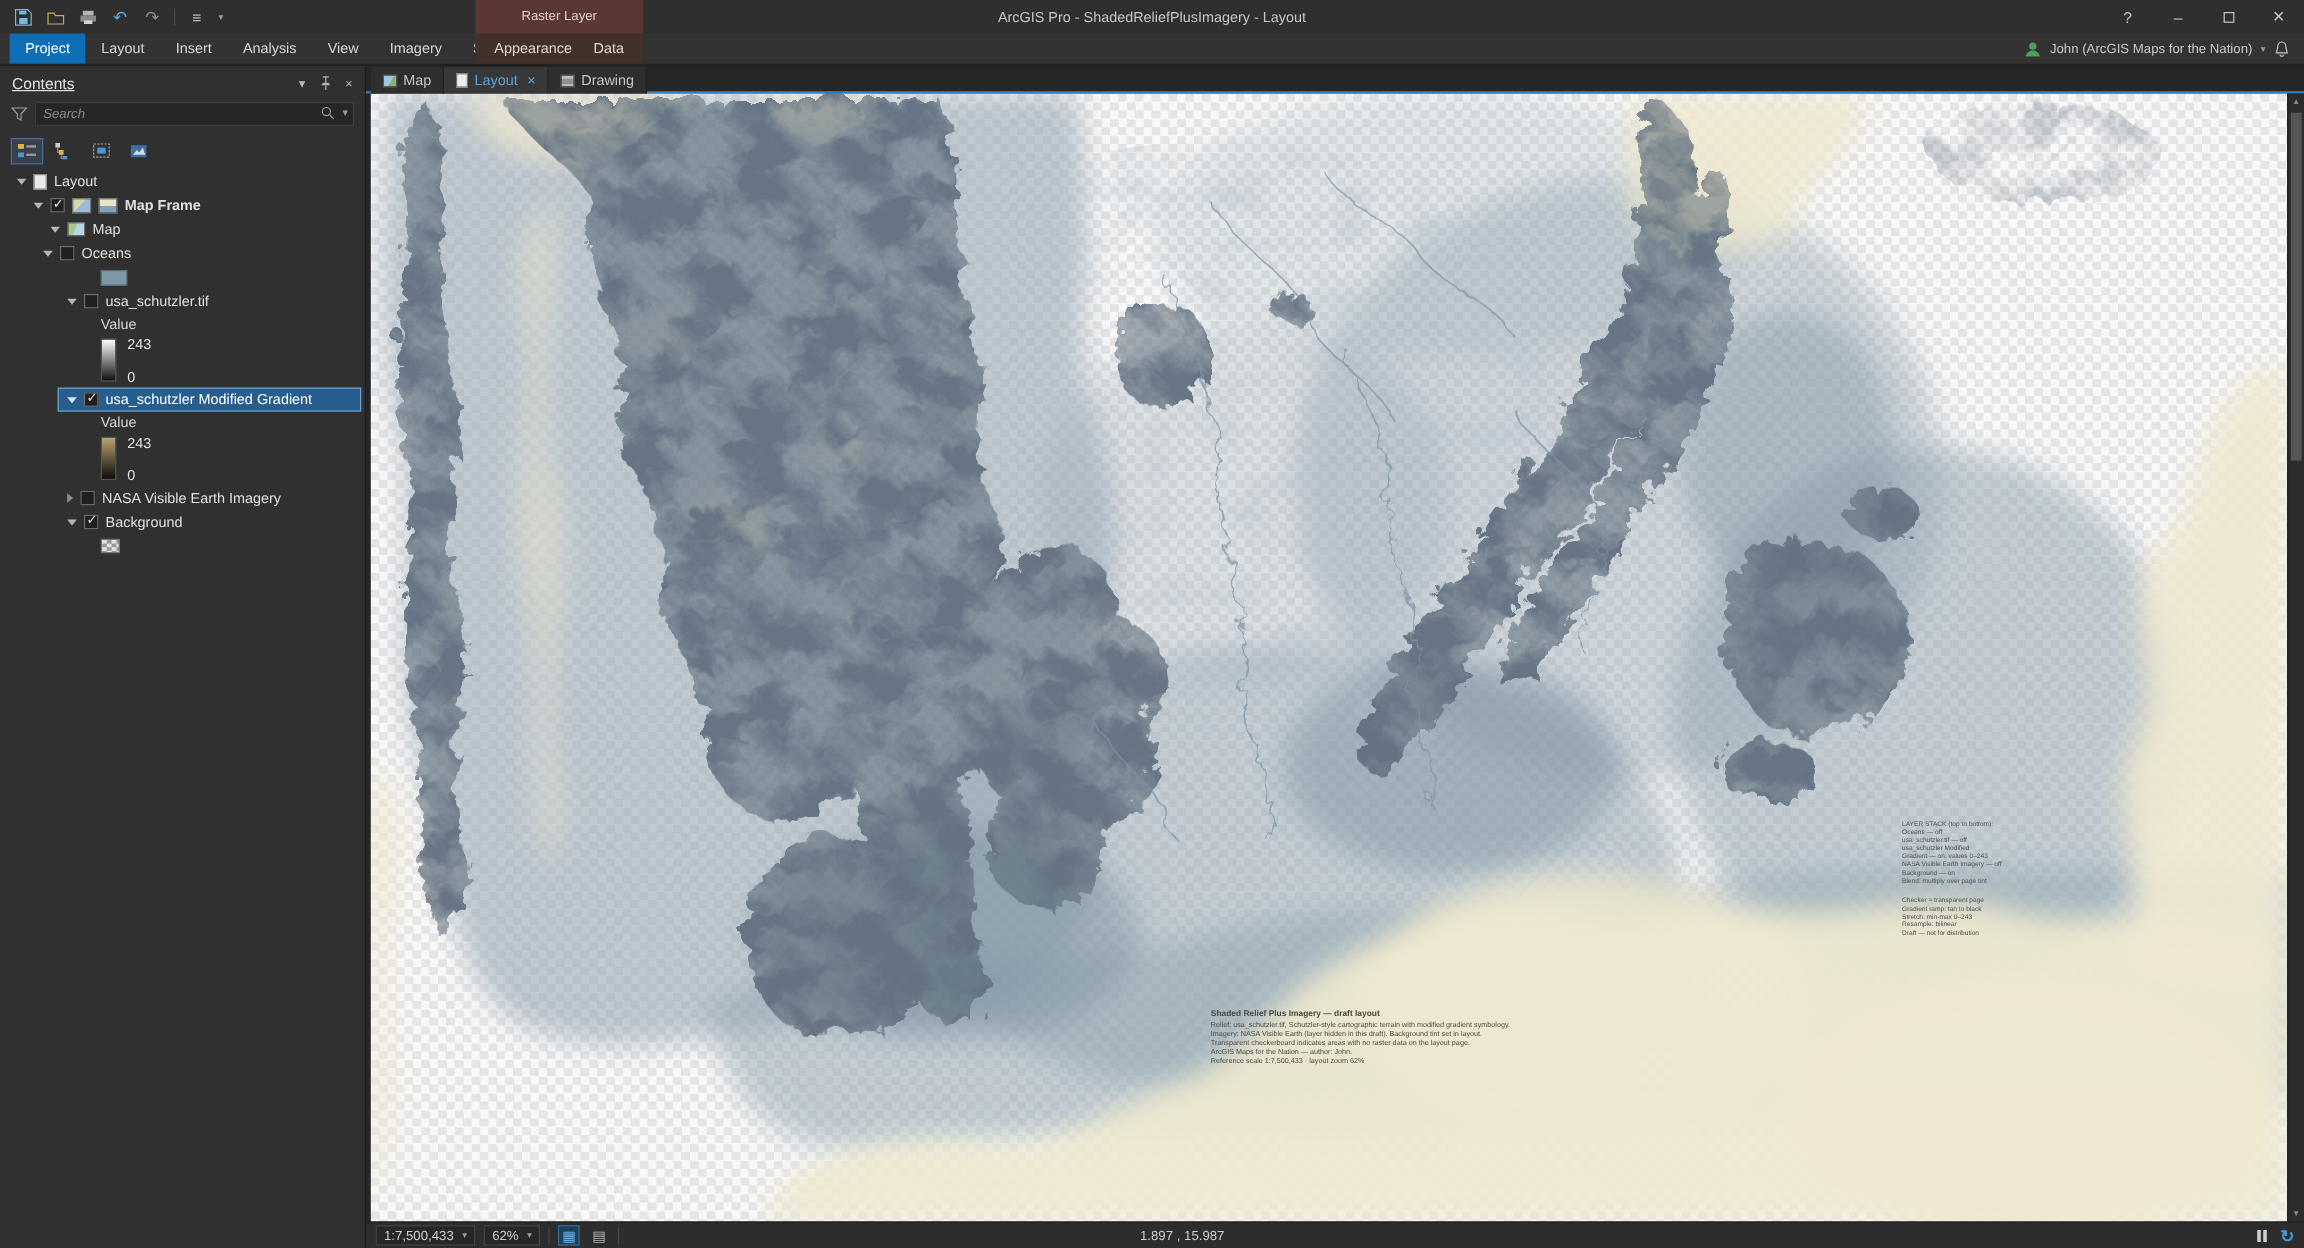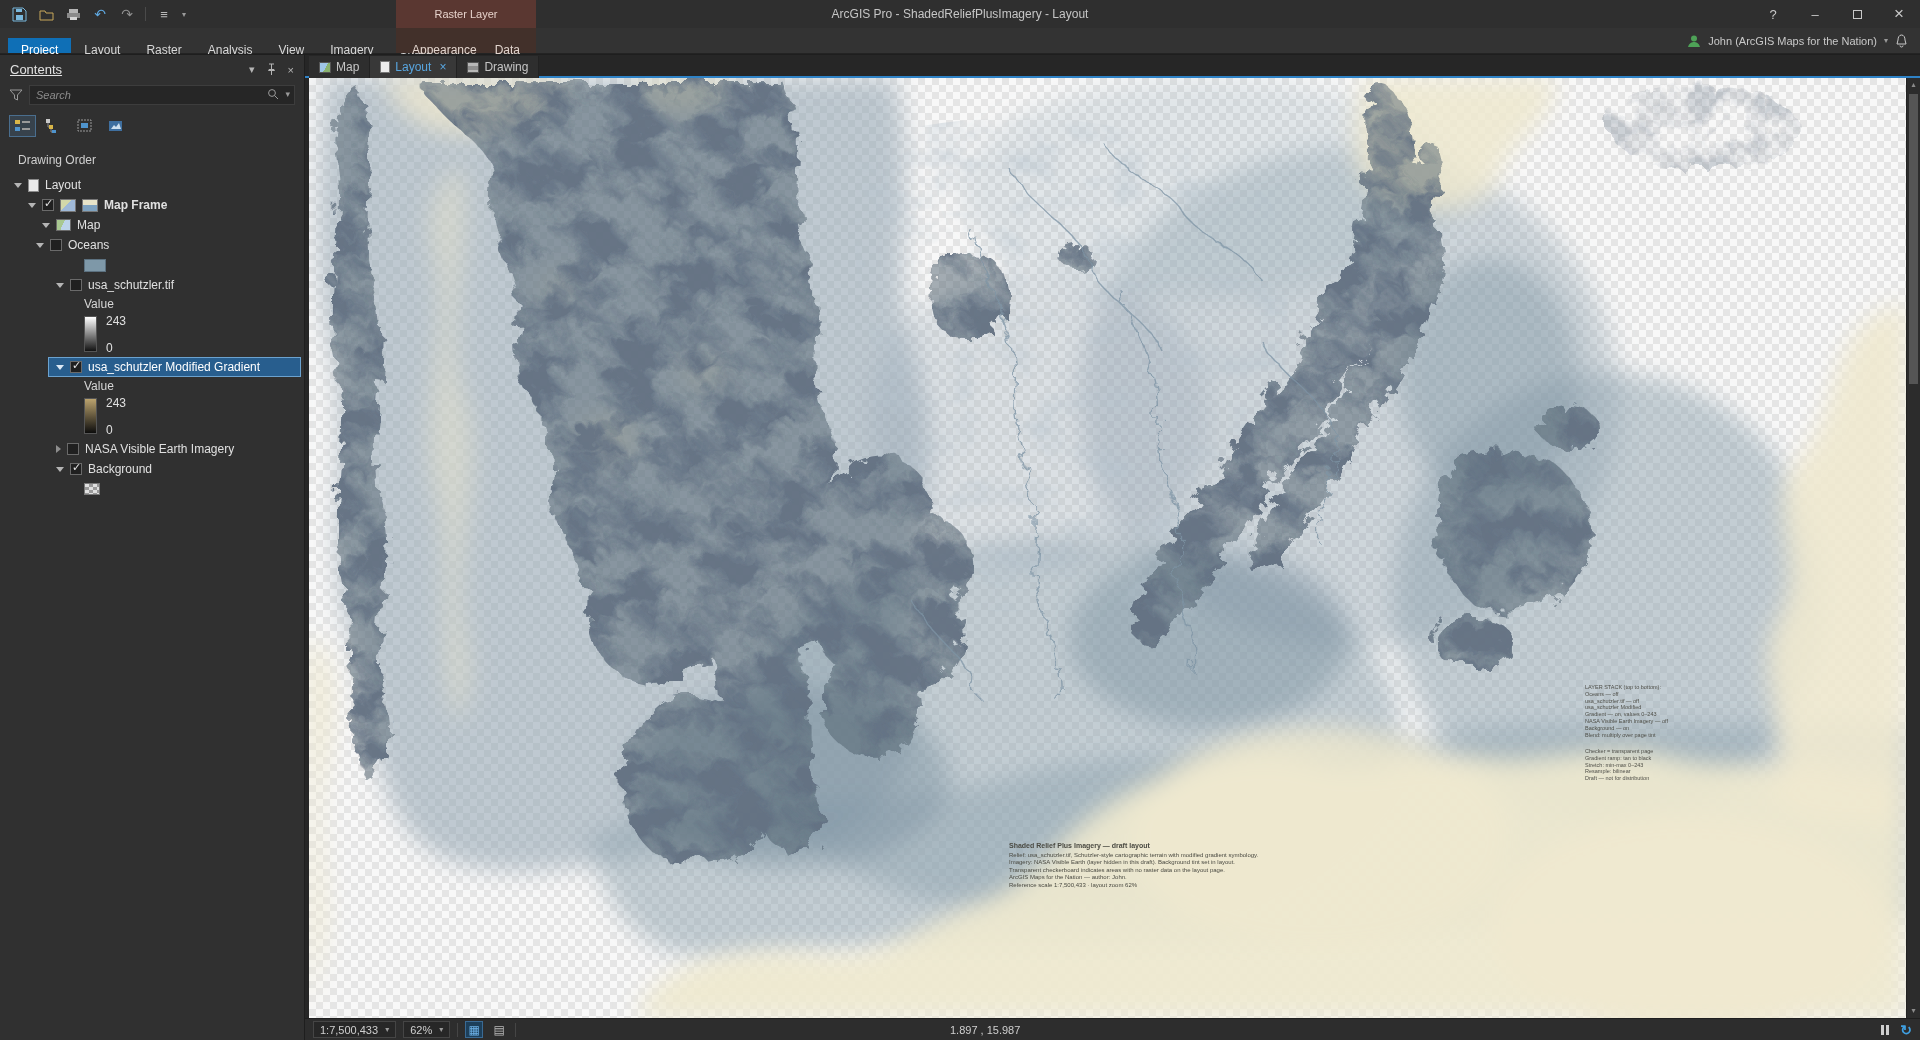--- a/index.html
+++ b/index.html
@@ -21,21 +21,21 @@
   .win-title { position:absolute; left:50%; top:0; transform:translateX(-50%); height:28px; line-height:28px;
     font-size:12px; color:#c6c6c6; white-space:nowrap; z-index:1; }
   .win-controls { position:absolute; right:0; top:0; height:28px; display:flex; z-index:3; }
   .wbtn { width:42px; height:28px; display:flex; align-items:center; justify-content:center; color:#c9c9c9; font-size:13px; }
   .wbtn.close { font-size:17px; }
   .maxbox { width:9px; height:9px; border:1px solid #c9c9c9; display:block; }
 
   
   .ribbon-tabs { position:absolute; left:0; top:28px; right:0; height:26px; background:#333333;
     border-bottom:1px solid #232323; display:flex; align-items:stretch; padding-left:8px; }
-  .rtab { padding:0 13px; line-height:25px; font-size:12px; color:#d8d8d8;margin-top:10px; }
+  .rtab { padding:0 13px; line-height:25px; font-size:12px; color:#d8d8d8; }
   .rtab.active { background:#0f6fb6; color:#ffffff; }
   .ctx-tabs { position:absolute; left:396px; top:0; width:140px; height:25px; background:#42302a;
     display:flex; align-items:stretch; justify-content:center; }
   .ctx-tabs .rtab { color:#e2d5ce; padding:0 9px; }
   .account { position:absolute; right:12px; top:0; height:25px; display:flex; align-items:center; gap:7px;
     font-size:11px; color:#c9c9c9; }
 
   
   .contents { position:absolute; left:0; top:54px; width:305px; bottom:0; background:#303030;
     border-right:1px solid #1e1e1e; border-top:1px solid #1e1e1e; }
@@ -167,21 +167,21 @@
       <span class="wbtn">
           <span class="maxbox"></span>
         </span>
       <span class="wbtn close">×</span>
     </div>
   </div>
 
   <div class="ribbon-tabs">
     <span class="rtab active">Project</span>
     <span class="rtab">Layout</span>
-    <span class="rtab">Raster</span>
+    <span class="rtab">Insert</span>
     <span class="rtab">Analysis</span>
     <span class="rtab">View</span>
     <span class="rtab">Imagery</span>
     <span class="rtab">Share</span>
     <div class="ctx-tabs">
       <span class="rtab">Appearance</span>
       <span class="rtab">Data</span>
     </div>
     <div class="account">
       <svg width="14" height="14">
@@ -247,21 +247,20 @@
             <rect x="4" y="4" width="7" height="5" fill="#4f94cd"></rect>
           </svg>
       </span>
       <span class="vm">
         <svg width="16" height="14">
             <rect x="1" y="2" width="13" height="10" fill="#3f6f9f"></rect>
             <path d="M3 10 L6 6 L8 8 L11 4 L13 10 Z" fill="#cfe0ee"></path>
           </svg>
       </span>
     </div>
-    <div class="sec-label">Drawing Order</div>
 
     <div class="tree">
       <div class="trow" style="padding-left:14px">
         <span class="tri"></span>
         <span class="ic-layout"></span>
         <span class="lbl">Layout</span>
       </div>
       <div class="trow" style="padding-left:28px">
         <span class="tri"></span>
         <span class="cb on">

